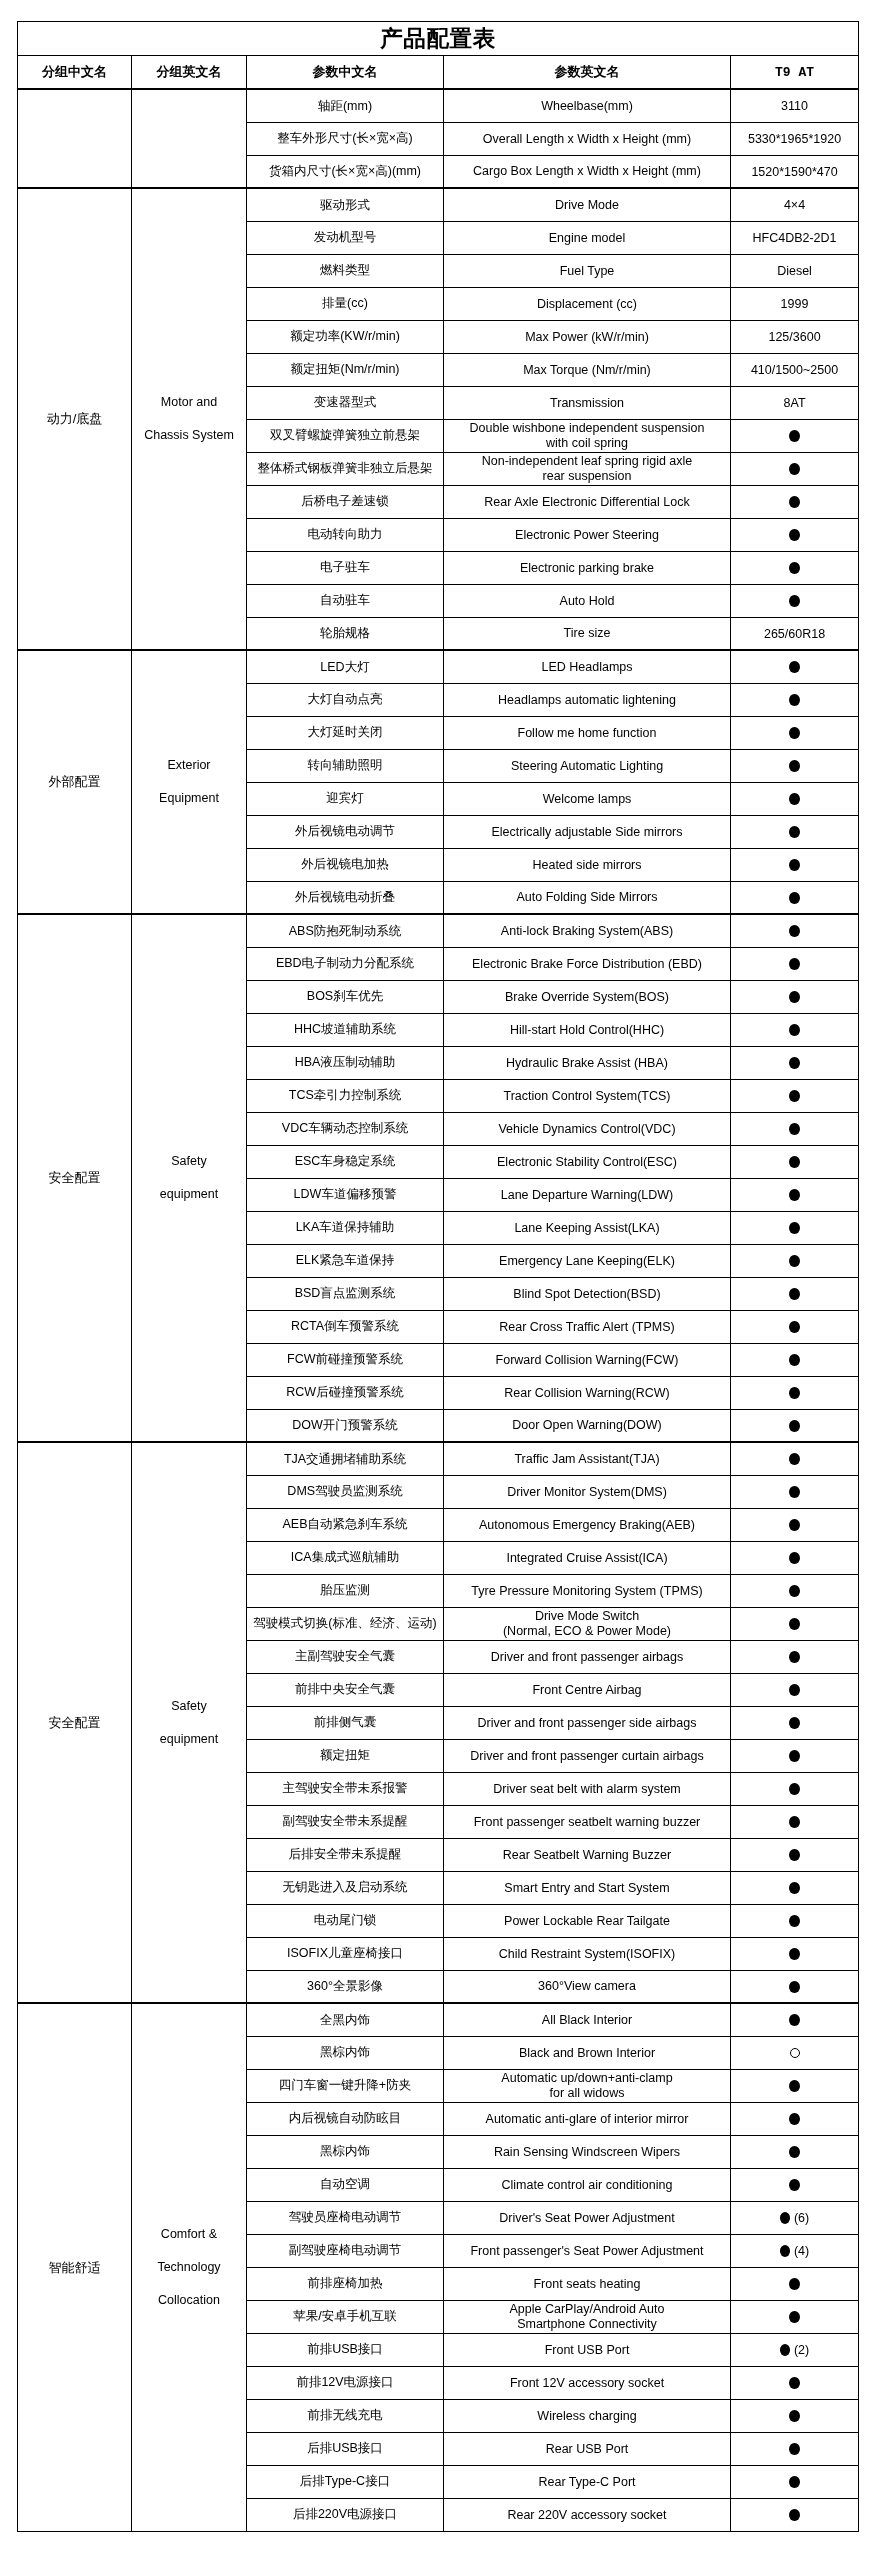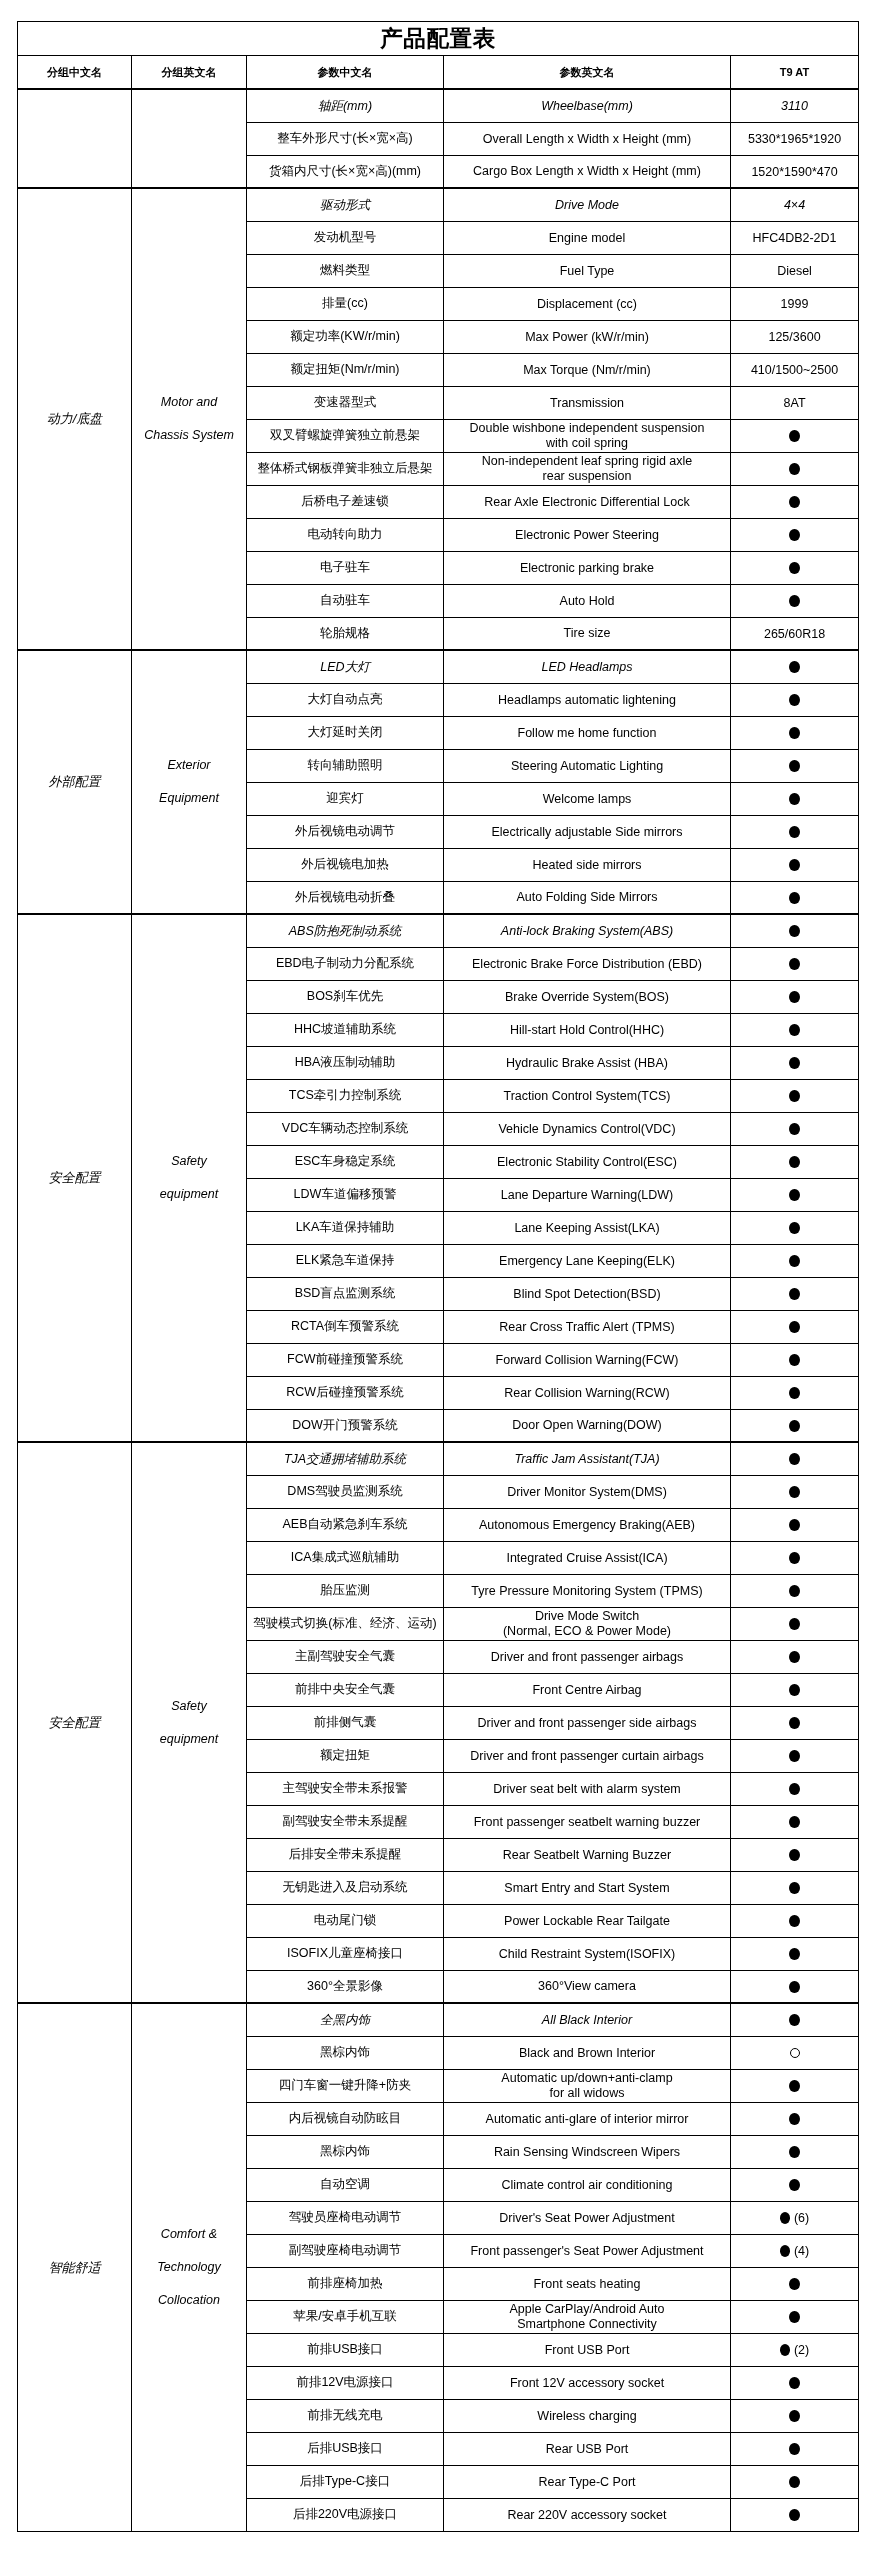--- a/index.html
+++ b/index.html
@@ -40,25 +40,26 @@
   tr.title-row td {
     height: 32px;
     border-bottom: 1.9px solid #000;
     font-size: 22.5px;
     font-weight: 700;
     letter-spacing: 0.6px;
   }
   tr.header-row th {
     height: 34px;
     border-bottom: 1.9px solid #000;
-    font-size: 11px;
+    font-size: 13px;
     font-weight: 700;
+    font-family: Liberation Mono, monospace;
   }
   tbody tr { height: 33px; }
-  tr.section-start td { border-top: 2.5px solid #000; font-style: italic; }
+  tr.section-start td { border-top: 2.5px solid #000; }
 
   td.group-cn { font-size: 13px; margin-top: 42px; }
   td.group-en { font-size: 12.5px; padding: 0 2.5px; }
   td.group-en div { line-height: 33px; }
   td.p-cn  { font-size: 12.5px; }
   td.p-en  { font-size: 12.5px; white-space: pre-line; line-height: 1.18; padding: 0 5px; }
   td.val   { font-size: 12.5px; }
 
   .dot-f {
     display: inline-block;

